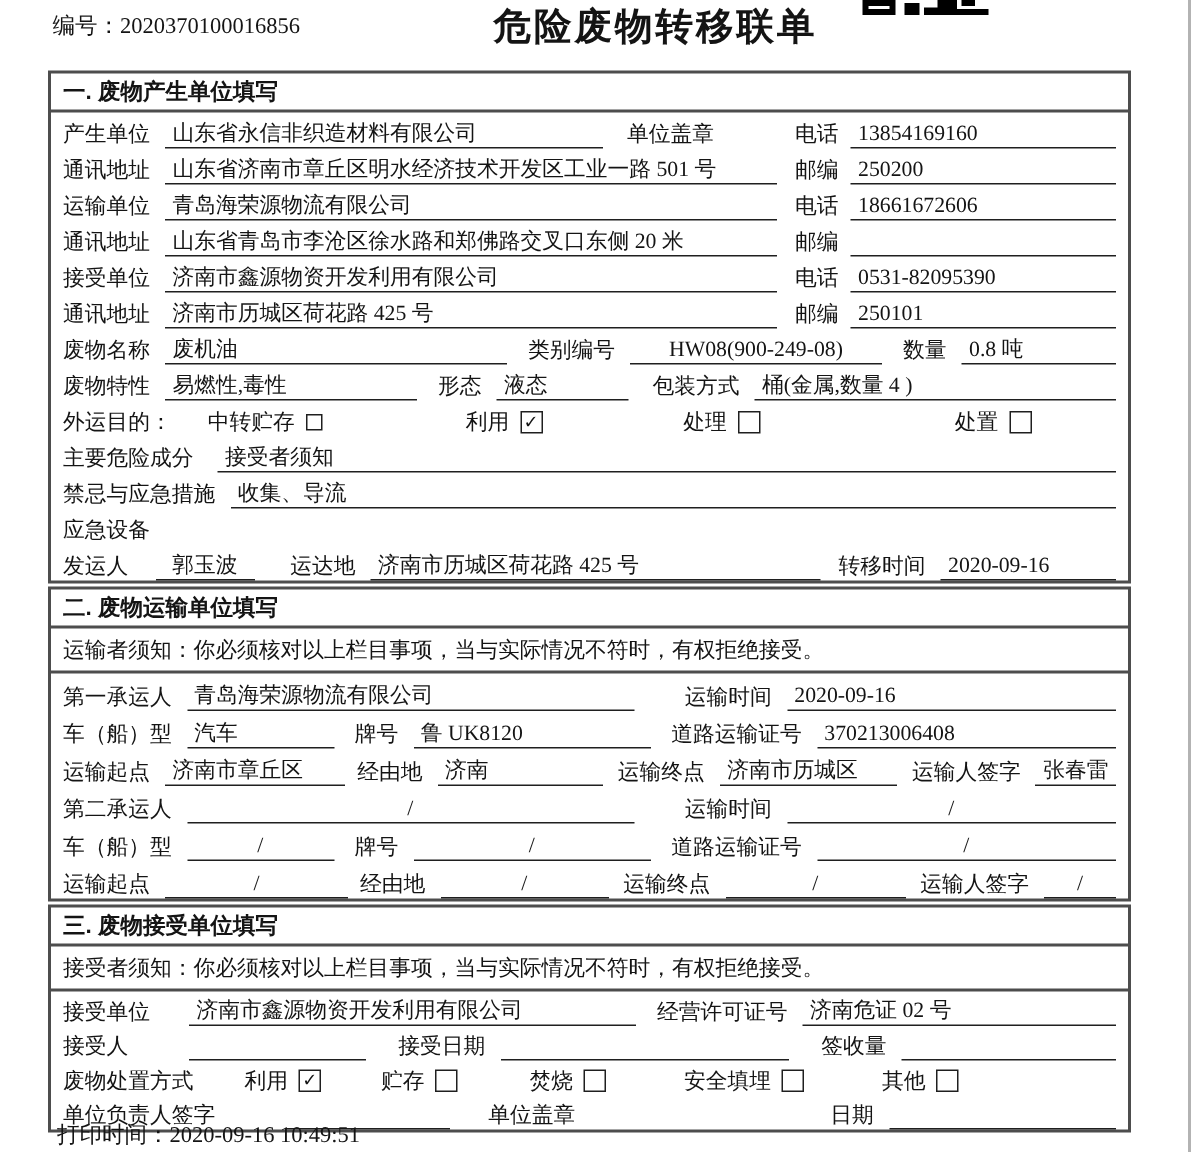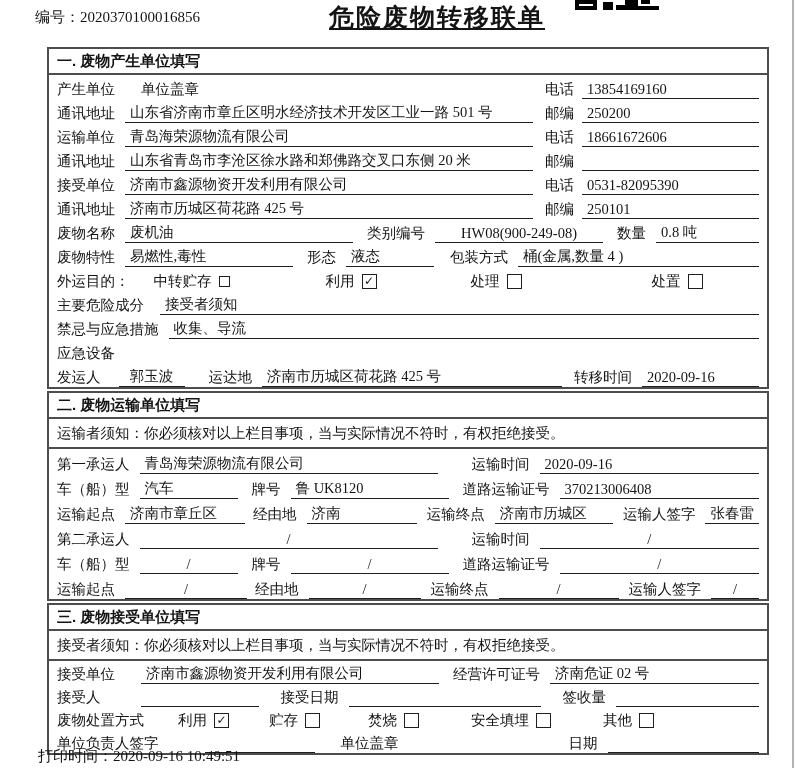--- a/index.html
+++ b/index.html
@@ -8,32 +8,31 @@
     background:#ffffff;color:#141414;
     font-family:"Liberation Serif","DejaVu Serif",serif;
     font-size:14.5px;
   }
   .page-edge{position:absolute;right:2px;top:0;width:2px;height:768px;background:#b3b3b3;}
   .doc-no{position:absolute;left:35px;top:8px;font-size:15px;white-space:nowrap;}
   .doc-title{
     position:absolute;left:437px;top:1px;transform:translateX(-50%);
     font-size:25px;font-weight:bold;letter-spacing:2px;white-space:nowrap;
     font-family:"Liberation Sans","DejaVu Sans",sans-serif;
-    text-decoration:underline;
   }
   .qr{position:absolute;left:575px;top:0;width:84px;height:10px;}
   .qr div{position:absolute;background:#000;}
   .qr .q1{left:0;top:0;width:22px;height:10px;background:#fff;border:4px solid #000;box-sizing:border-box;}
   .qr .q2{left:28px;top:2px;width:10px;height:8px;}
   .qr .q3{left:41px;top:5px;width:12px;height:5px;}
   .qr .q4{left:50px;top:0;width:13px;height:10px;}
   .qr .q5{left:66px;top:0;width:9px;height:4px;}
   .qr .q6{left:63px;top:6px;width:21px;height:4px;}
 
-  .form{position:absolute;left:47px;top:47px;width:722px;}
+  .form{position:absolute;left:32px;top:47px;width:722px;}
   .sec{border:2px solid #4d4d4d;box-sizing:border-box;background:#fff;margin-bottom:2px;}
   .sec-h{
     font-weight:bold;font-size:15px;padding:3px 8px 2px 8px;
     border-bottom:2px solid #4d4d4d;
     font-family:"Liberation Sans","DejaVu Sans",sans-serif;
   }
   .notice{height:28px;display:flex;align-items:center;padding:0 8px;border-bottom:2px solid #4d4d4d;white-space:nowrap;}
   .row{display:flex;align-items:flex-end;padding:0 8px;white-space:nowrap;}
   .s1 .row{height:24px;}
   .s2 .row{height:25px;}
@@ -71,20 +70,21 @@
     <div class="q6"></div>
 </div>
 
 <div class="form">
 
   <div class="sec s1">
     <div class="sec-h">一. 废物产生单位填写</div>
 
     <div class="row">
       <span class="lbl">产生单位</span>
+      <span class="val" style="width:292px">山东省永信非织造材料有限公司</span>
       <span class="lbl" style="margin-left:16px">单位盖章</span>
       <span class="rgroup">
           <span class="lbl">电话</span>
           <span class="val grow">13854169160</span>
         </span>
     </div>
 
     <div class="row">
       <span class="lbl">通讯地址</span>
       <span class="val grow" style="margin-right:12px">山东省济南市章丘区明水经济技术开发区工业一路 501 号</span>

